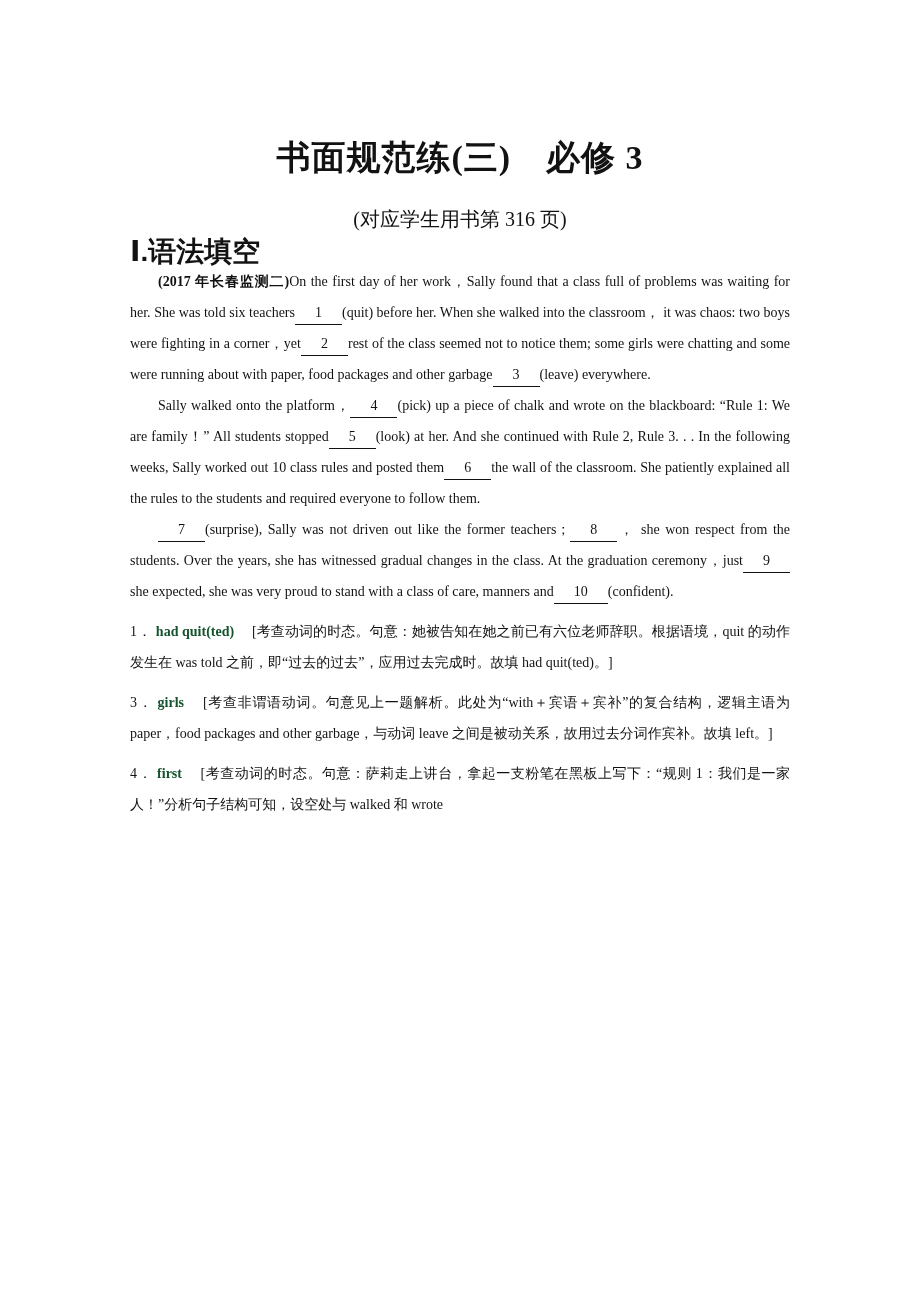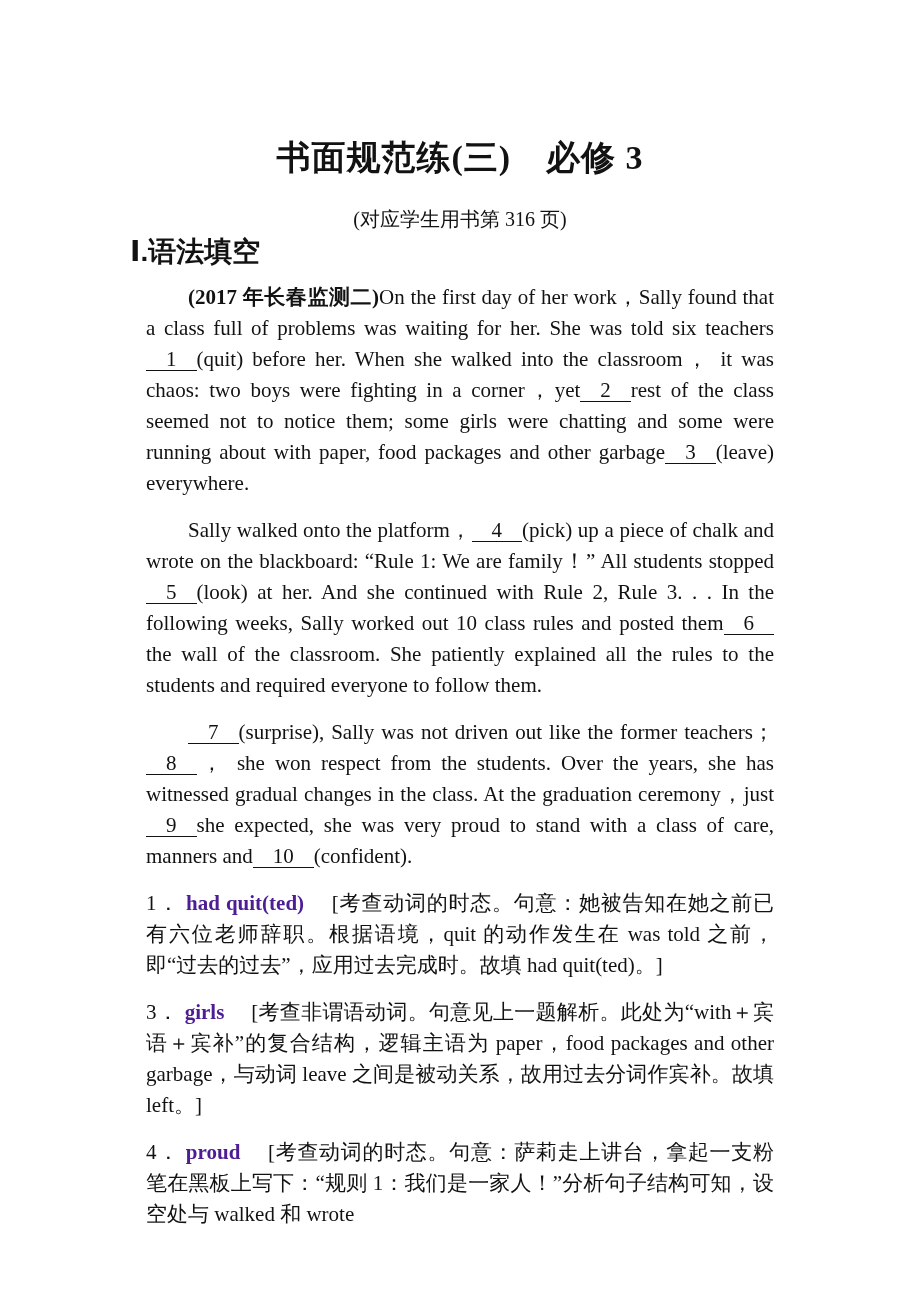--- a/index.html
+++ b/index.html
@@ -29,32 +29,32 @@
     margin-top: 0;
   }
   .section-heading {
     font-family: "Liberation Sans", "DejaVu Sans", sans-serif;
     font-size: 28px;
     line-height: 28px;
     font-weight: 700;
     margin-top: 4px;
   }
   .para {
-    font-size: 21px;
+    font-size: 14px;
     line-height: 31px;
     text-align: justify;
-    margin: 16px;
+    margin: 0;
   }
   .para.indent { text-indent: 2em; }
   .para.item { margin-top: 9px; }
   .analysis-para { margin-top: 1px; }
   .b { font-weight: 700; }
   .ans {
     font-weight: 700;
-    color: #4c1d95;
+    color: #14532d;
   }
   .blank {
     display: inline-block;
     padding: 0 20px;
     border-bottom: 1.6px solid #121212;
     text-align: center;
     line-height: 22px;
     text-indent: 0;
   }
   .item-num { letter-spacing: 0.5px; }
@@ -83,18 +83,18 @@
       <span class="ans">had quit(ted)</span>
       <span>　[考查动词的时态。句意：她被告知在她之前已有六位老师辞职。根据语境，quit 的动作发生在 was told 之前，即“过去的过去”，应用过去完成时。故填 had quit(ted)。]</span>
     </p>
     <p class="para item">
       <span class="item-num">3．</span>
       <span class="ans">girls</span>
       <span>　[考查非谓语动词。句意见上一题解析。此处为“with＋宾语＋宾补”的复合结构，逻辑主语为 paper，food packages and other garbage，与动词 leave 之间是被动关系，故用过去分词作宾补。故填 left。]</span>
     </p>
     <p class="para item">
       <span class="item-num">4．</span>
-      <span class="ans">proud</span>
+      <span class="ans">first</span>
       <span>　[考查动词的时态。句意：萨莉走上讲台，拿起一支粉笔在黑板上写下：“规则 1：我们是一家人！”分析句子结构可知，设空处与 walked 和 wrote</span>
     </p>
   </div>
 
 </div>
 
 </body></html>

